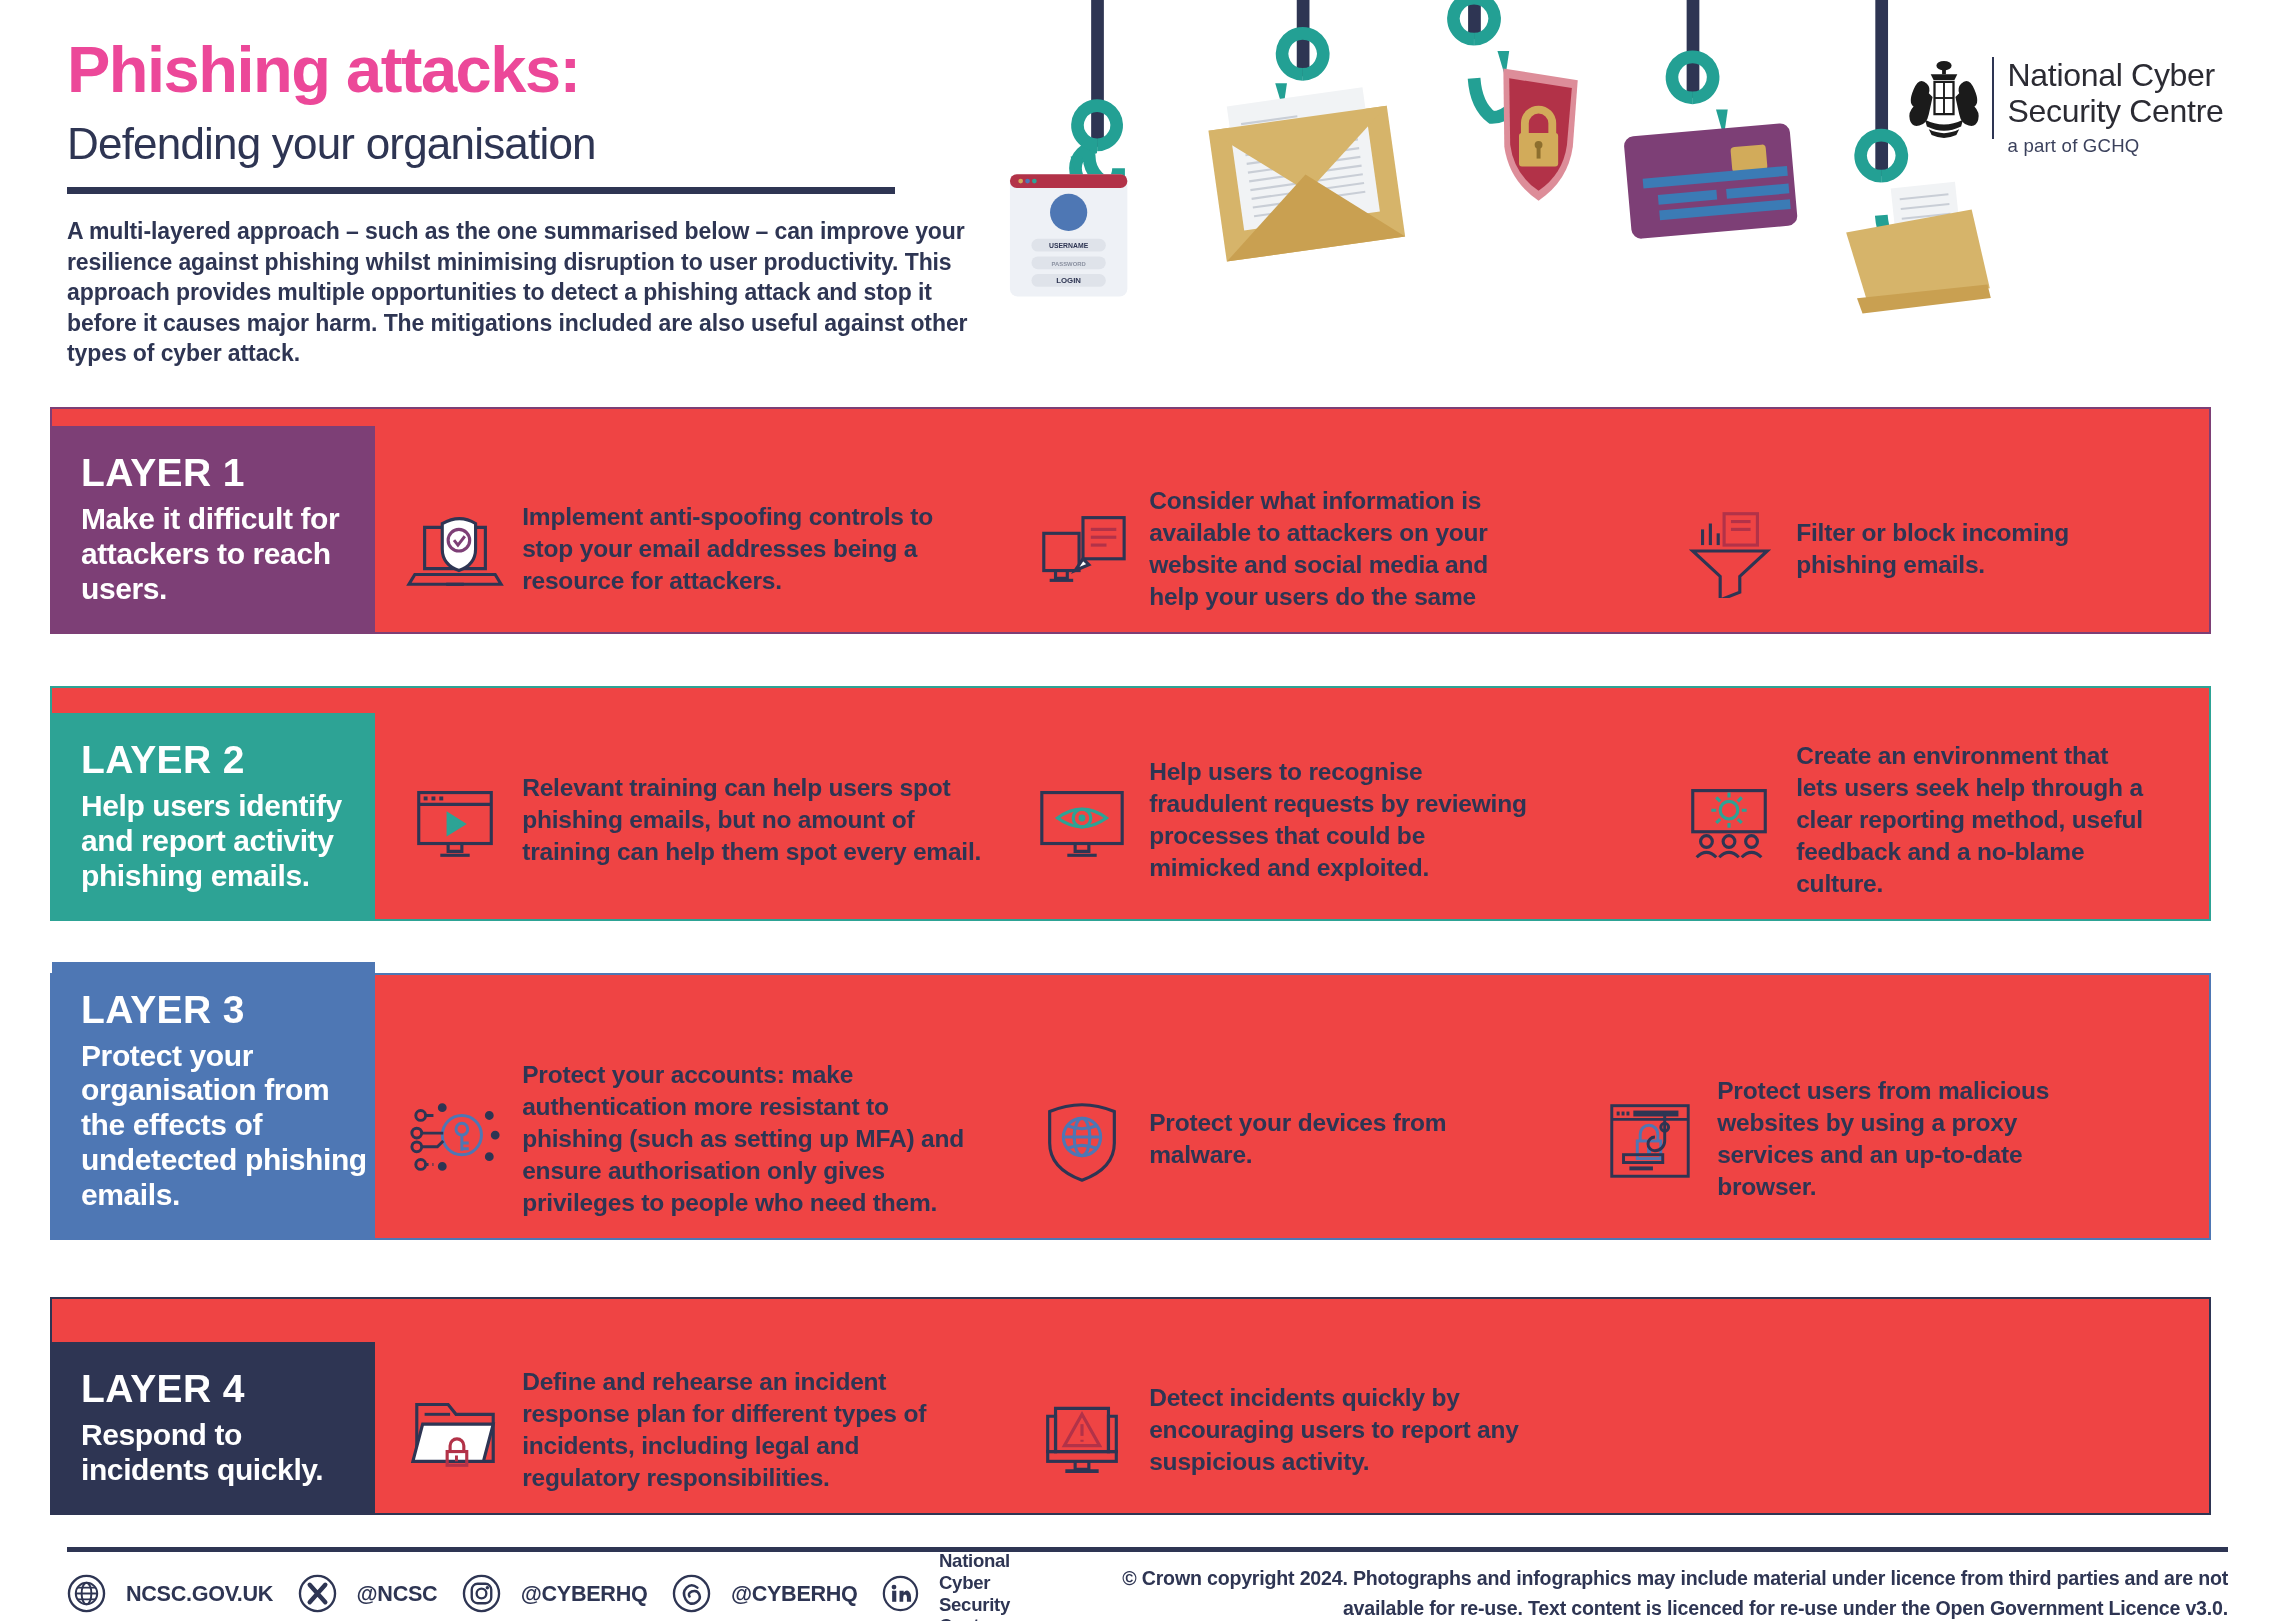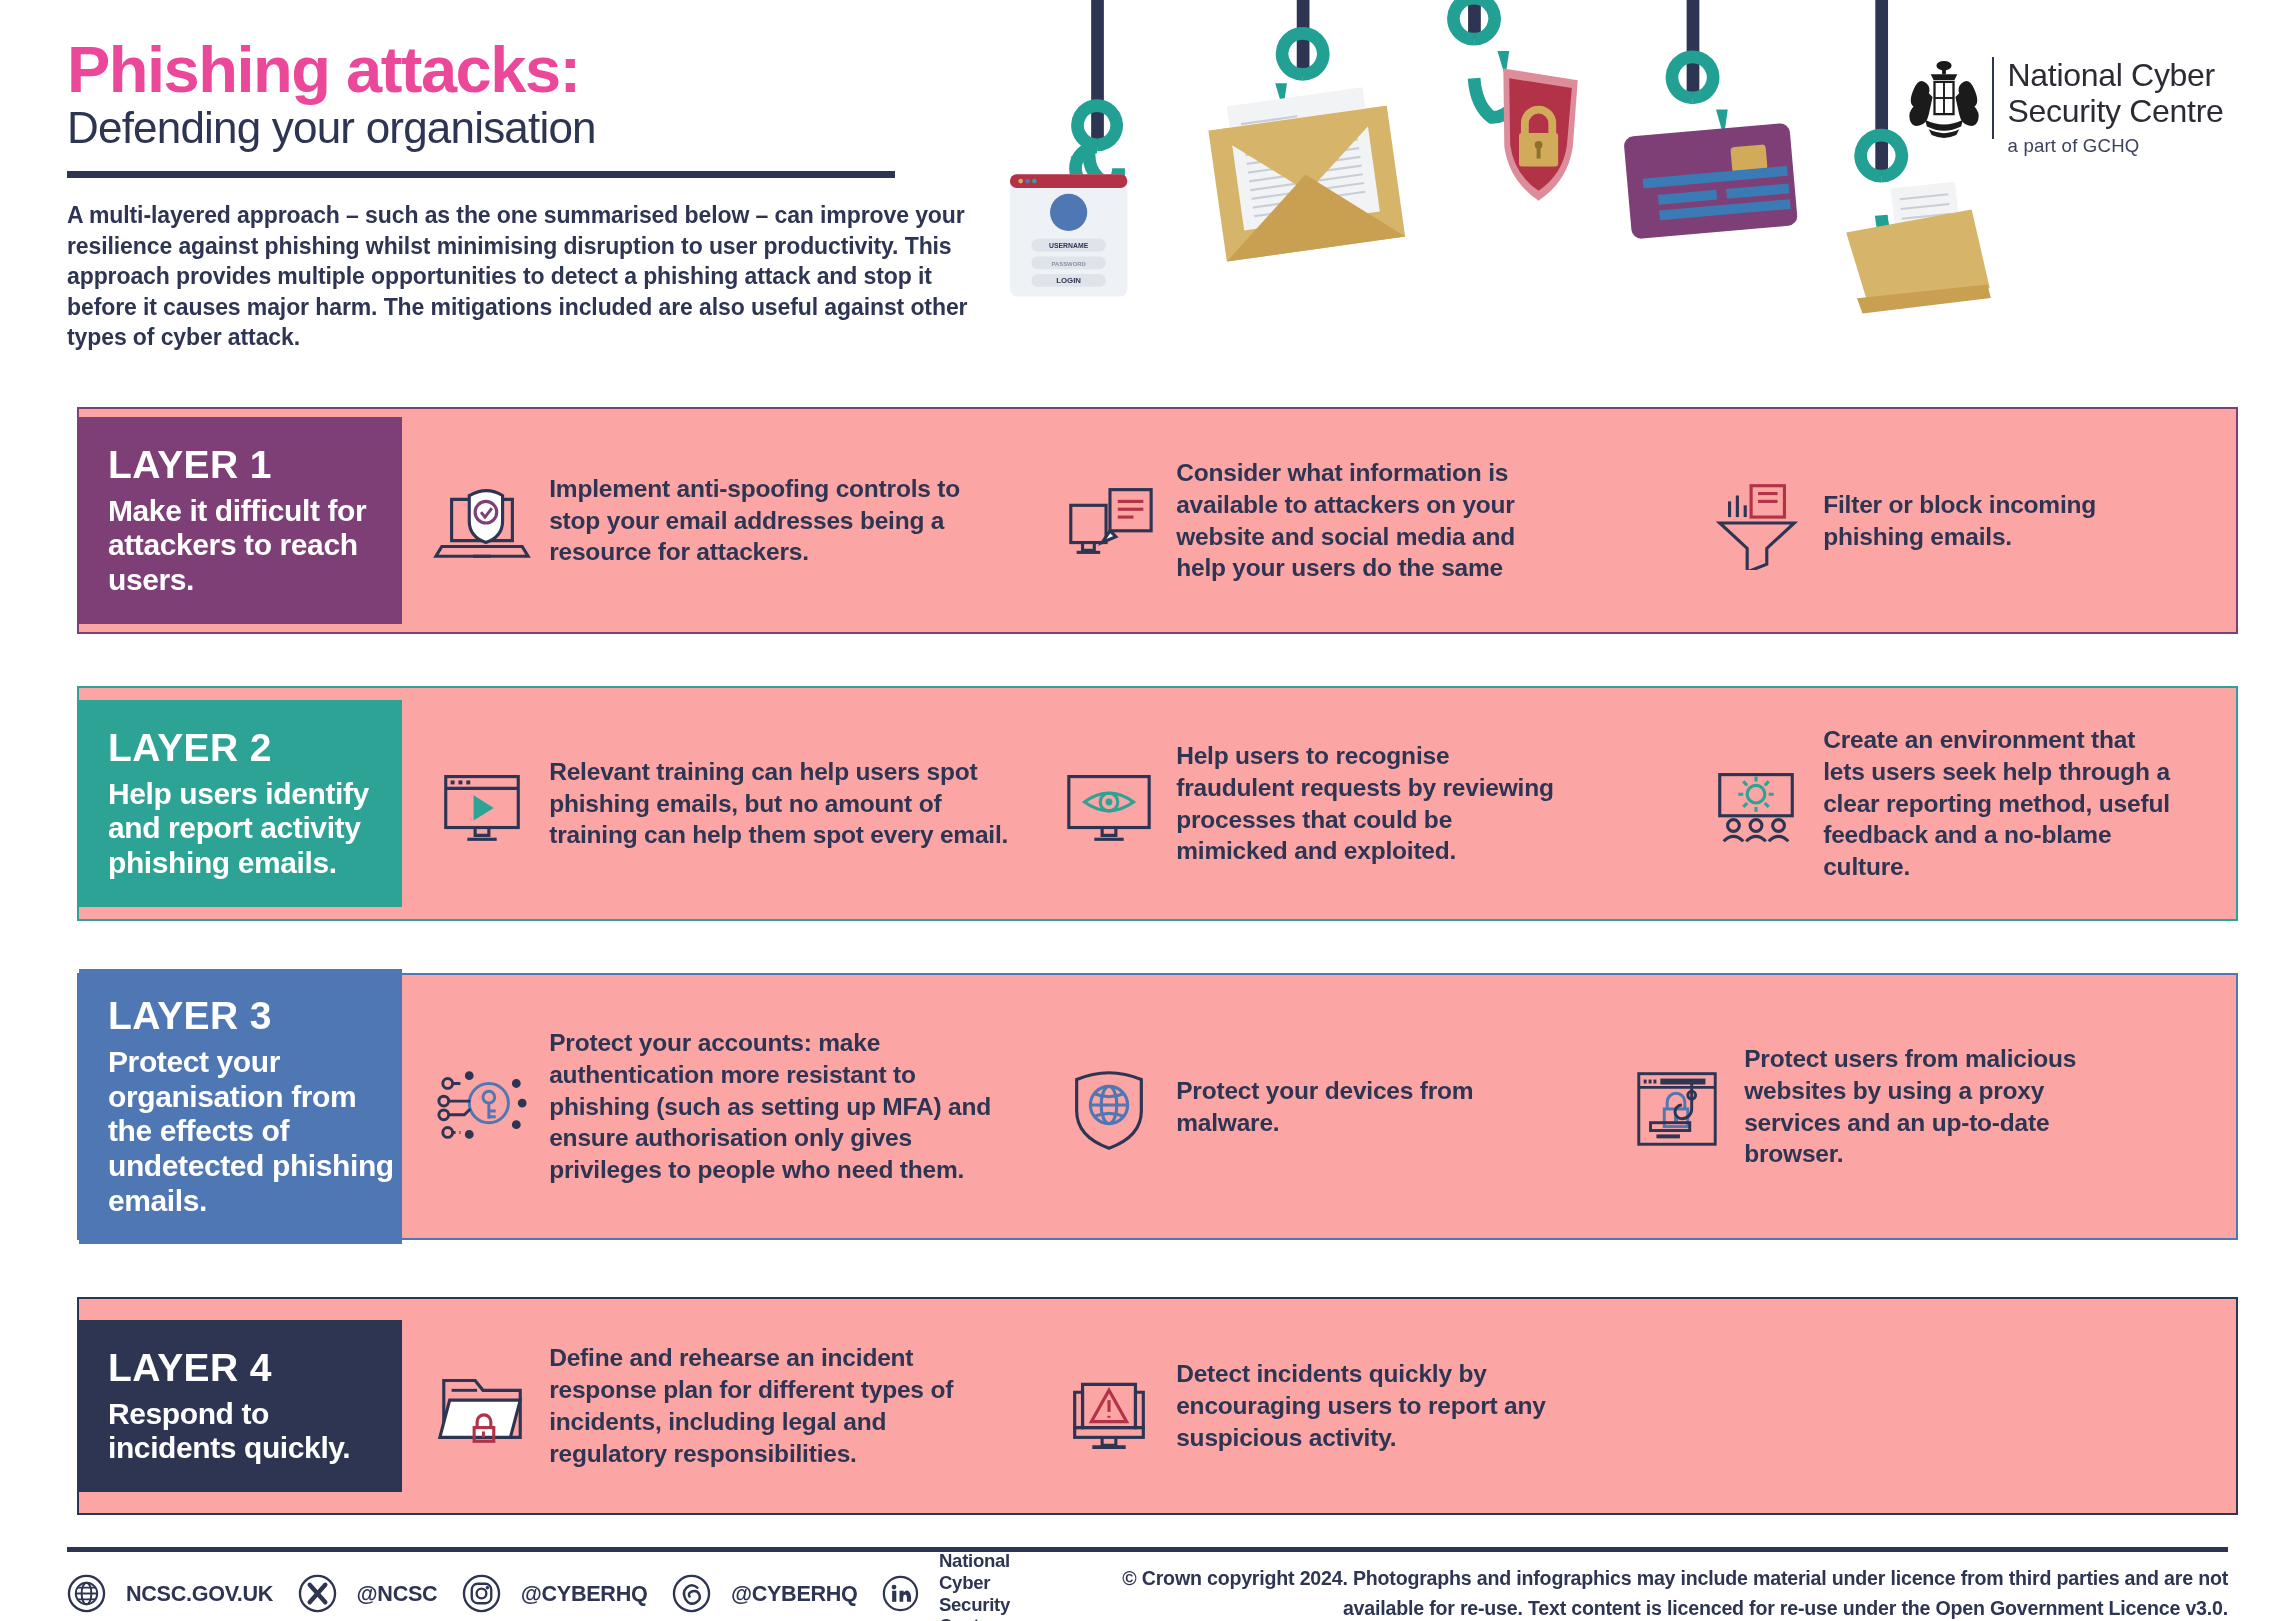--- a/index.html
+++ b/index.html
@@ -15,21 +15,21 @@
 
   
   .header { position: absolute; left: 0; top: 0; width: 2293px; height: 392px; }
   .title-block { position: absolute; left: 67px; top: 37px; width: 941px; }
   .title-main {
     font-size: 65px; font-weight: bold; letter-spacing: -1.5px;
     color: #ec4899; line-height: 1.02;
   }
   .title-sub {
     font-size: 44px; font-weight: normal; letter-spacing: -0.8px;
-    color: #2e3553; line-height: 1.15; margin-top: 0;
+    color: #2e3553; line-height: 1.15; margin-top: 16px;
   }
   .title-rule {
     width: 828px; height: 6.9px; background: #2e3553; margin-top: 17.6px;
   }
   .intro {
     margin-top: 21.6px; width: 931px;
     font-size: 23px; line-height: 1.33; font-weight: bold;
     color: #2e3553; letter-spacing: -0.1px;
   }
 
@@ -47,23 +47,23 @@
   .logo-gchq {
     font-size: 18.6px; color: #3b415c; margin-top: 4.9px; letter-spacing: 0.2px;
   }
 
   
   .hooks { position: absolute; left: 1000px; top: 0; width: 912px; height: 338px; }
   .hook-item { position: absolute; top: 0; }
 
   
   .layer {
-    position: absolute; left: 77px; width: 2161px;
-    display: flex; align-items: center;
-    background: #fca5a5;
+    position: absolute; left: 50px; width: 2161px;
+    display: flex; align-items: flex-end;
+    background: #ef4444;
   }
   .layer-sidebar {
     width: 323px; flex: none; color: #ffffff;
     padding: 25.5px 0 25.5px 29px;
     display: flex; flex-direction: column; justify-content: center;
   }
   .layer-num {
     font-size: 39px; font-weight: bold; letter-spacing: 0.4px; line-height: 1.15;
   }
   .layer-desc {

